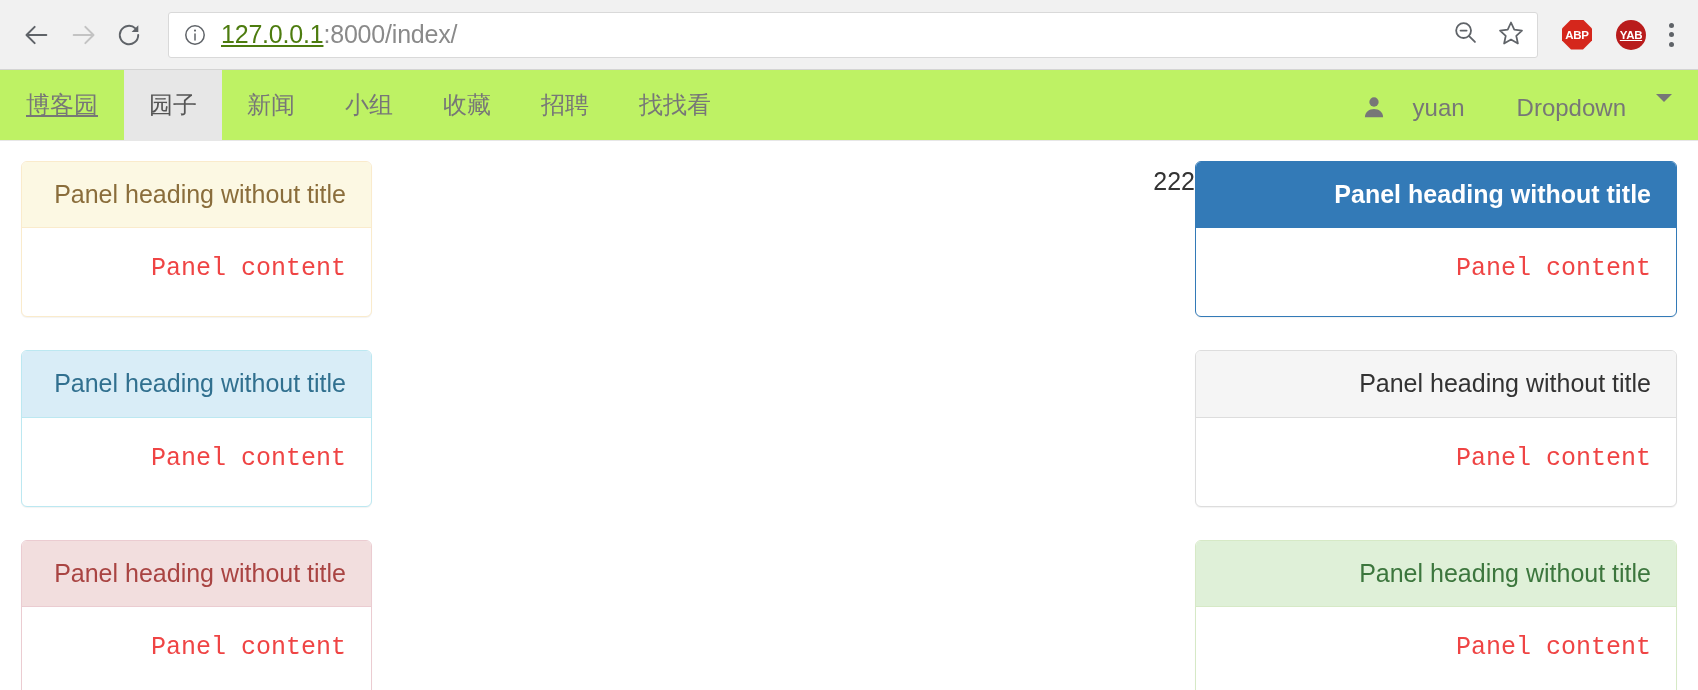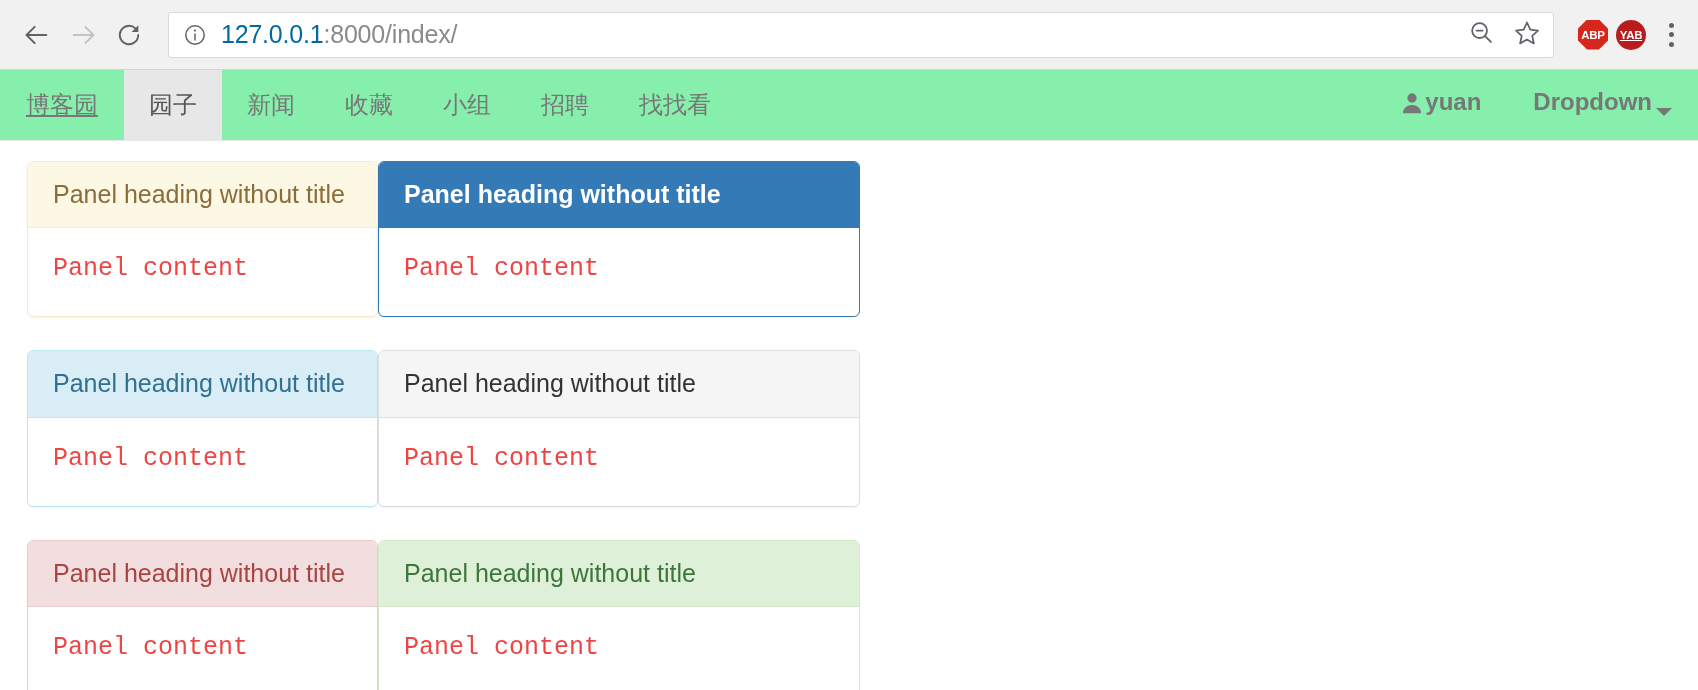--- a/index.html
+++ b/index.html
@@ -49,29 +49,29 @@
   }
   .omnibox-url {
     flex: 1 1 auto;
     font-size: 25px;
     color: #8a8a8a;
     letter-spacing: -0.2px;
     white-space: nowrap;
     overflow: hidden;
     font-family: "Liberation Sans", "DejaVu Sans", sans-serif;
   }
-  .omnibox-url .host { color: #0369a1; }
+  .omnibox-url .host { color: #4d7c0f; text-decoration: underline; }
   .omnibox-icons {
     flex: 0 0 auto;
     display: flex; align-items: center; gap: 18px;
     margin-left: 12px;
   }
   .ext-icons {
     flex: 0 0 auto;
-    display: flex; align-items: center; gap: 8px;
+    display: flex; align-items: center; gap: 24px;
     margin-left: 14px; margin-right: 6px;
   }
   .abp-icon {
     width: 30px; height: 30px;
     background: #d5271c;
     color: #ffffff;
     font-size: 11.5px;
     font-weight: bold;
     display: flex; align-items: center; justify-content: center;
     clip-path: polygon(30% 0, 70% 0, 100% 30%, 100% 70%, 70% 100%, 30% 100%, 0 70%, 0 30%);
@@ -96,21 +96,21 @@
   }
   .kebab i {
     display: block;
     width: 5px; height: 5px; border-radius: 50%;
     background: #5f6368;
   }
 
   
   .navbar {
     height: 71px;
-    background: #86efac;
+    background: #bef264;
     border-bottom: 1px solid #e7e7e7;
     display: flex;
     align-items: stretch;
     font-size: 24px;
   }
   .navbar-brand {
     display: flex; align-items: center;
     padding: 0 26px;
     color: #777777;
     white-space: nowrap;
@@ -140,42 +140,42 @@
   .navbar-right {
     margin-left: auto;
     display: flex;
     align-items: stretch;
     list-style: none;
     margin-right: 0;
     padding: 0;
   }
   .navbar-right li { display: flex; align-items: center; }
   .navbar-right li a {
-    display: flex; align-items: flex-end; gap: 0;
+    display: flex; align-items: flex-start; gap: 26px;
     height: 100%;
     padding: 0 26px;
     color: #777777;
     text-decoration: none;
     white-space: nowrap;
-    font-weight: bold;
   }
   .user-glyph { display: flex; align-items: center; }
   .caret-down {
     width: 0; height: 0;
     border-left: 8px solid transparent;
     border-right: 8px solid transparent;
     border-top: 8px solid #777777;
     margin-left: 4px;
   }
 
   
   .page {
     height: calc(690px - 70px - 71px);
-    padding: 0 27px;
+    padding: 0 21px;
     position: relative;
+    text-align: right;
   }
   .row {
     display: flex;
     align-items: flex-start;
     padding-top: 20px;
   }
   .col-left  { width: 351px; flex: 0 0 351px; }
   .col-mid   { flex: 1 1 auto; padding-left: 27px; }
   .col-right { width: 482px; flex: 0 0 482px; }
 
@@ -302,24 +302,24 @@
   <a class="navbar-brand" href="#">博客园</a>
 
   <ul class="navbar-nav">
     <li class="active">
       <a href="#">园子</a>
     </li>
     <li>
       <a href="#">新闻</a>
     </li>
     <li>
+      <a href="#">小组</a>
+    </li>
+    <li>
       <a href="#">收藏</a>
-    </li>
-    <li>
-      <a href="#">小组</a>
     </li>
     <li>
       <a href="#">招聘</a>
     </li>
     <li>
       <a href="#">找找看</a>
     </li>
   </ul>
 
   <ul class="navbar-right">
@@ -358,20 +358,23 @@
         <div class="panel-body">Panel content</div>
       </div>
 
       <div class="panel panel-danger">
         <div class="panel-heading">Panel heading without title</div>
         <div class="panel-body">Panel content</div>
       </div>
 
     </div>
 
+    <div class="col-mid">
+      <div class="mid-text">222</div>
+    </div>
 
     <div class="col-right">
 
       <div class="panel panel-primary">
         <div class="panel-heading">Panel heading without title</div>
         <div class="panel-body">Panel content</div>
       </div>
 
       <div class="panel panel-default">
         <div class="panel-heading">Panel heading without title</div>

